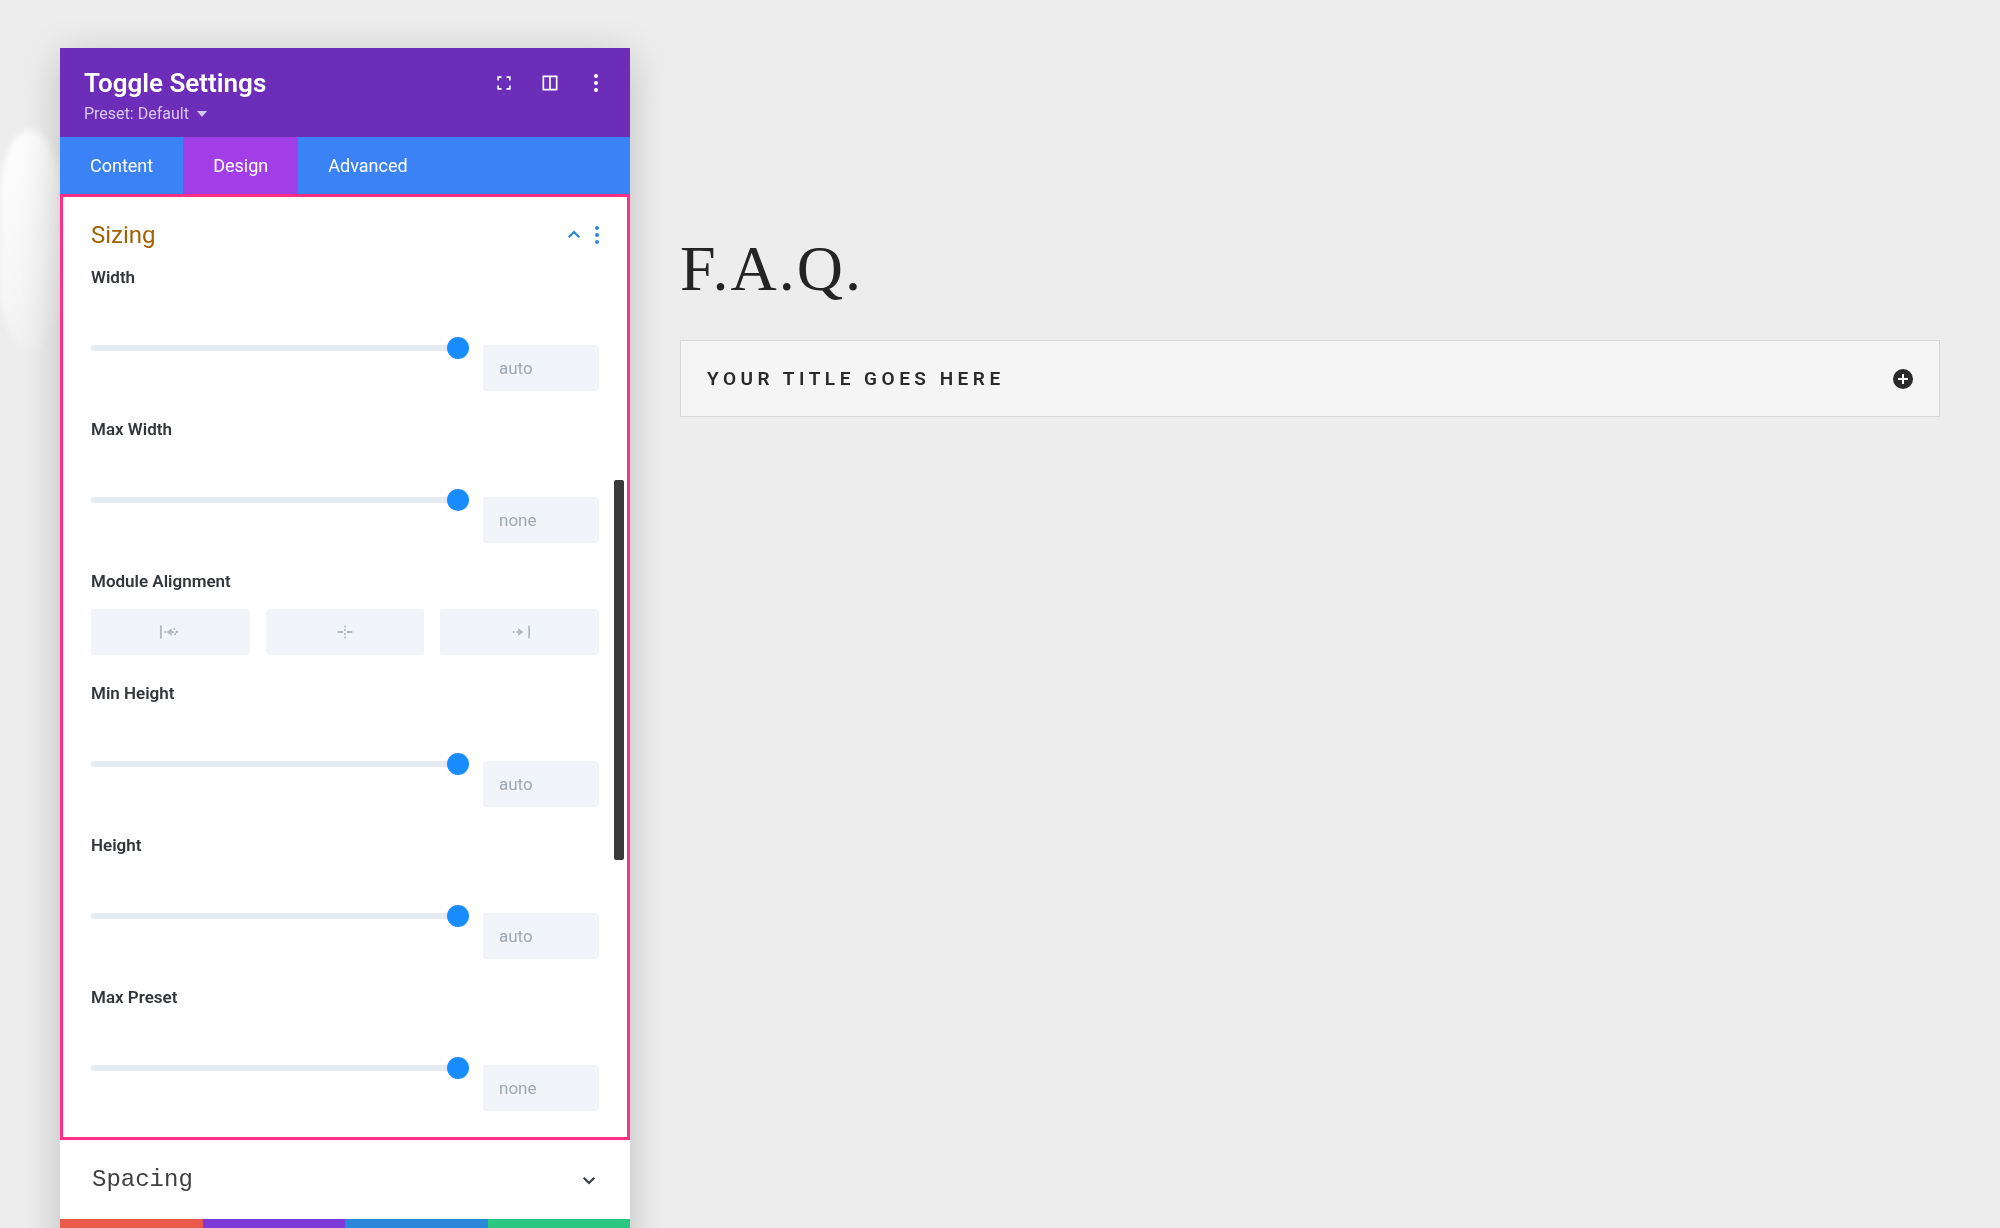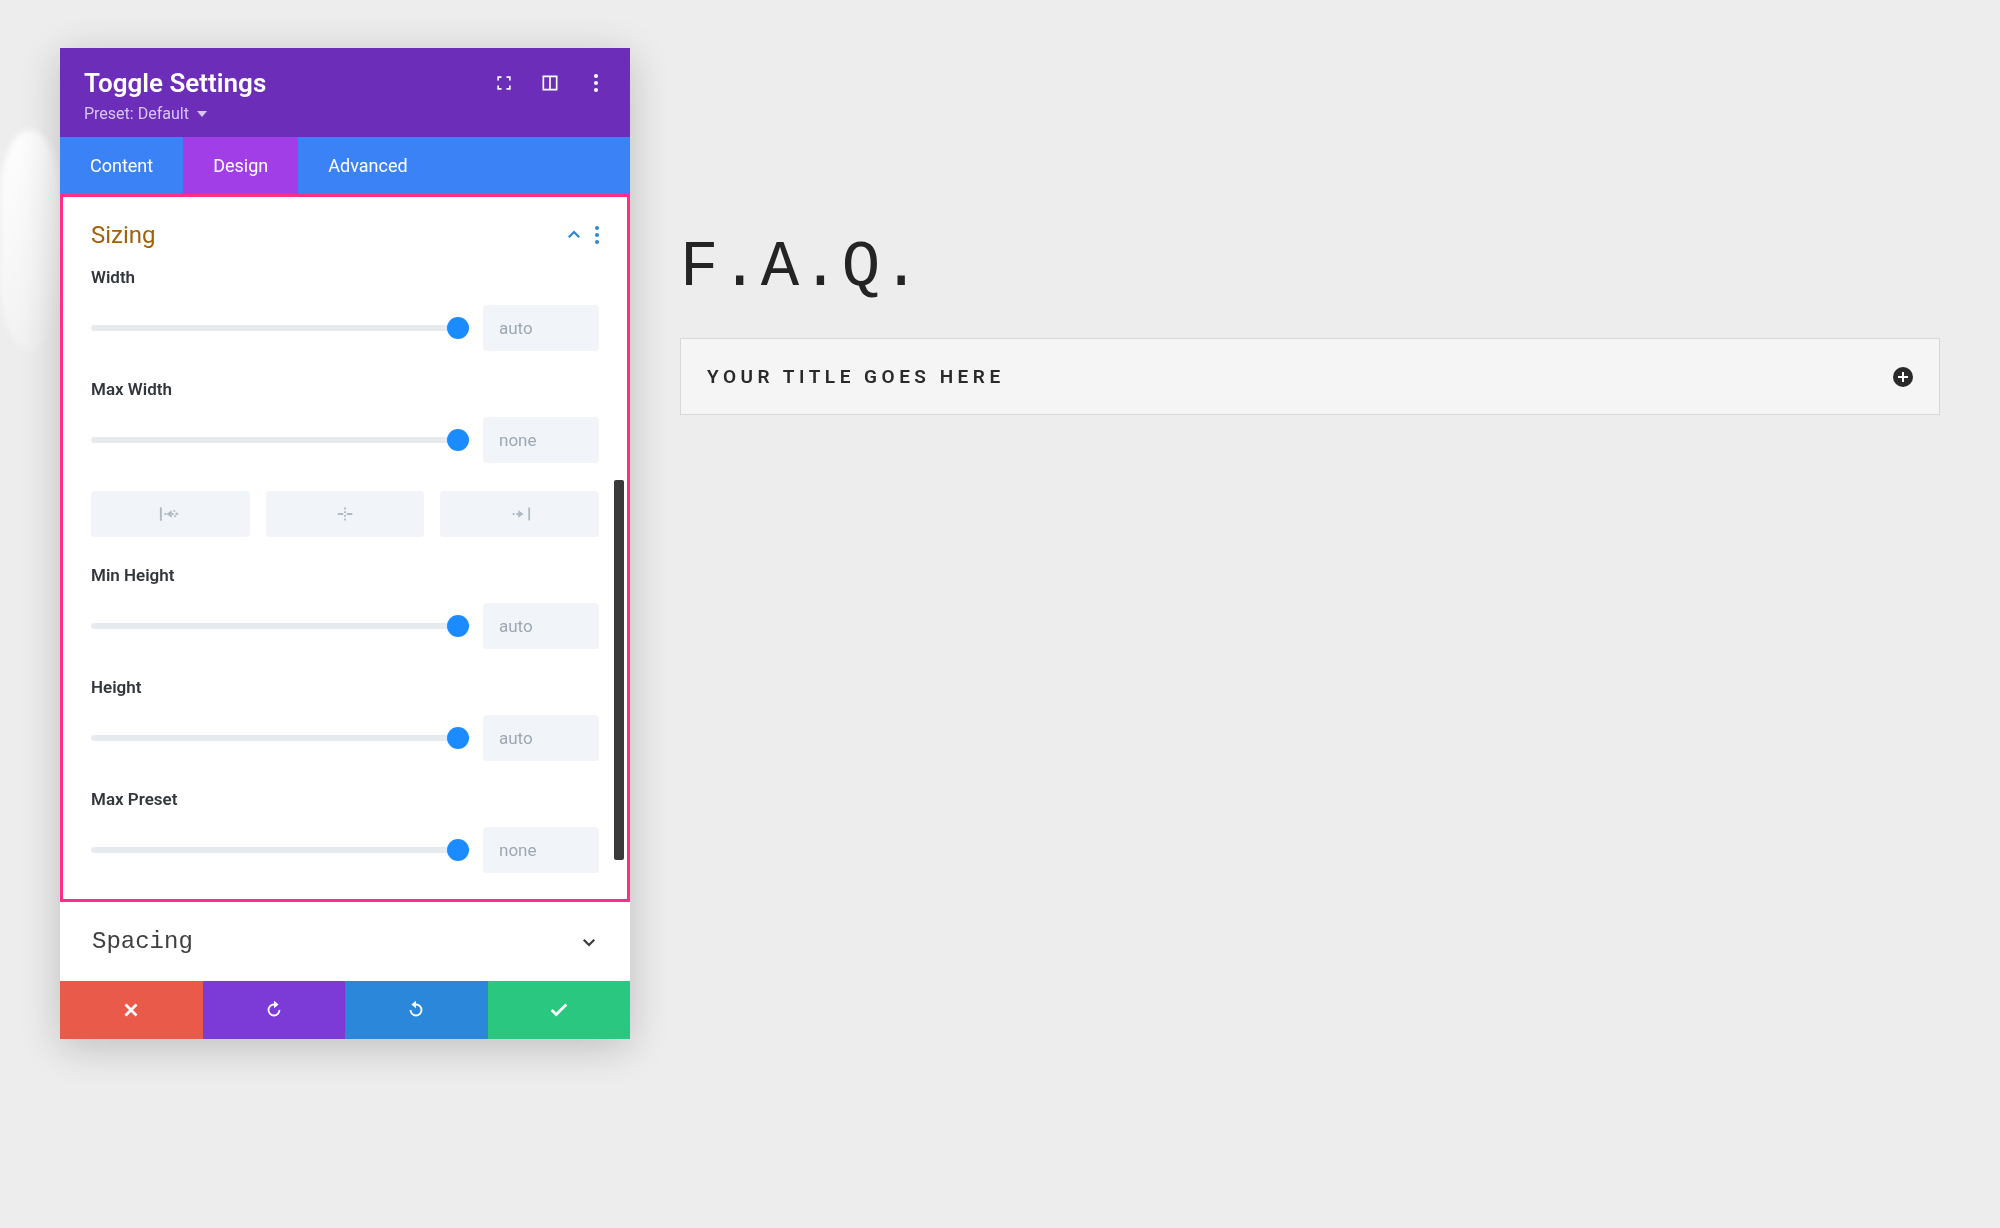--- a/index.html
+++ b/index.html
@@ -33,42 +33,42 @@
 .section-hdr-icons { display:flex; gap:12px; align-items:center; }
 .chev { width:18px; height:18px; cursor:pointer; }
 .mini-dots { display:flex; flex-direction:column; gap:3px; cursor:pointer; }
 .mini-dots span { width:4px; height:4px; border-radius:50%; background:#2b87da; }
 
 .field { margin-bottom:28px; }
 .field-label { font-size:17px; color:#32373c; font-weight:600; margin-bottom:18px; }
 .field-row { display:flex; align-items:center; gap:22px; }
 .slider { flex:1; position:relative; height:6px; background:#e6ebf0; border-radius:3px; cursor:pointer; }
 .thumb { position:absolute; right:-8px; top:50%; transform:translateY(-50%); width:22px; height:22px; background:#1a8cff; border-radius:50%; cursor:grab; }
-.value-box { width:116px; height:46px; background:#f1f5f9; border-radius:4px; display:flex; align-items:center; padding:12px 16px; color:#9da8b2; font-size:17px; }
+.value-box { width:116px; height:46px; background:#f1f5f9; border-radius:4px; display:flex; align-items:center; padding:12px 16px; color:#9da8b2; font-size:17px;margin-top:40px; }
 
 .align-row { display:flex; gap:16px; }
 .align-btn { flex:1; height:46px; background:#f1f5f9; border-radius:4px; display:flex; align-items:center; justify-content:center; cursor:pointer; }
 .align-btn svg { width:22px; height:18px; fill:#b1bac3; }
 
 .closed-section { padding:26px 32px; display:flex; align-items:center; justify-content:between; }
 .closed-chev { margin-left:auto; }
 
 .edge-scroll { position:absolute; left:614px; top:480px; width:10px; height:380px; background:#3a3a3a; border-radius:2px; }
 
 .footer { display:flex; }
 .footer-btn { flex:1; height:58px; display:flex; align-items:center; justify-content:center; cursor:pointer; }
 .footer-btn svg { width:22px; height:22px; fill:#fff; }
 .fb-close { background:#ea5a4b; }
 .fb-undo { background:#7c3bd6; }
 .fb-redo { background:#2b87da; }
 .fb-ok { background:#29c77f; }
 
 
 .canvas { position:absolute; left:680px; top:232px; right:60px; }
-.faq-title { font-family:Liberation Mono, monospace; font-size:64px; letter-spacing:2px; color:#242424; margin-bottom:34px; }
+.faq-title { font-family:Liberation Serif, serif; font-size:64px; letter-spacing:2px; color:#242424; margin-bottom:34px; }
 .toggle-box { border:1px solid #d8d8d8; background:#f5f5f5; padding:26px 26px; display:flex; align-items:center; justify-content:space-between; }
 .toggle-title { font-size:19px; letter-spacing:4.5px; font-weight:600; color:#2a2a2a; text-transform:uppercase; }
 .plus-circle { width:20px; height:20px; border-radius:50%; background:#2a2a2a; display:flex; align-items:center; justify-content:center; cursor:pointer; }
 .plus-circle::before, .plus-circle::after { content:""; position:absolute; background:#fff; }
 .plus-circle { position:relative; }
 .plus-circle::before { width:10px; height:2px; }
 .plus-circle::after { width:2px; height:10px; }
 </style>
 </head>
 <body>
@@ -135,20 +135,21 @@
         <div class="field-label">Max Width</div>
         <div class="field-row">
           <div class="slider">
               <div class="thumb"></div>
             </div>
           <div class="value-box">none</div>
         </div>
       </div>
 
       <div class="field">
+        <div class="field-label">Module Alignment</div>
         <div class="align-row">
           <div class="align-btn">
               <svg viewBox="0 0 24 18">
                 <path d="M2 2v14M6 9h14m-4-4l4 4-4 4" fill="none" stroke="#b1bac3" stroke-width="2" stroke-dasharray="2 2"></path>
                 <path d="M2 2v14" stroke="#b1bac3" stroke-width="2"></path>
                 <path d="M14 5l-6 4 6 4z"></path>
               </svg>
             </div>
           <div class="align-btn">
               <svg viewBox="0 0 24 18">

